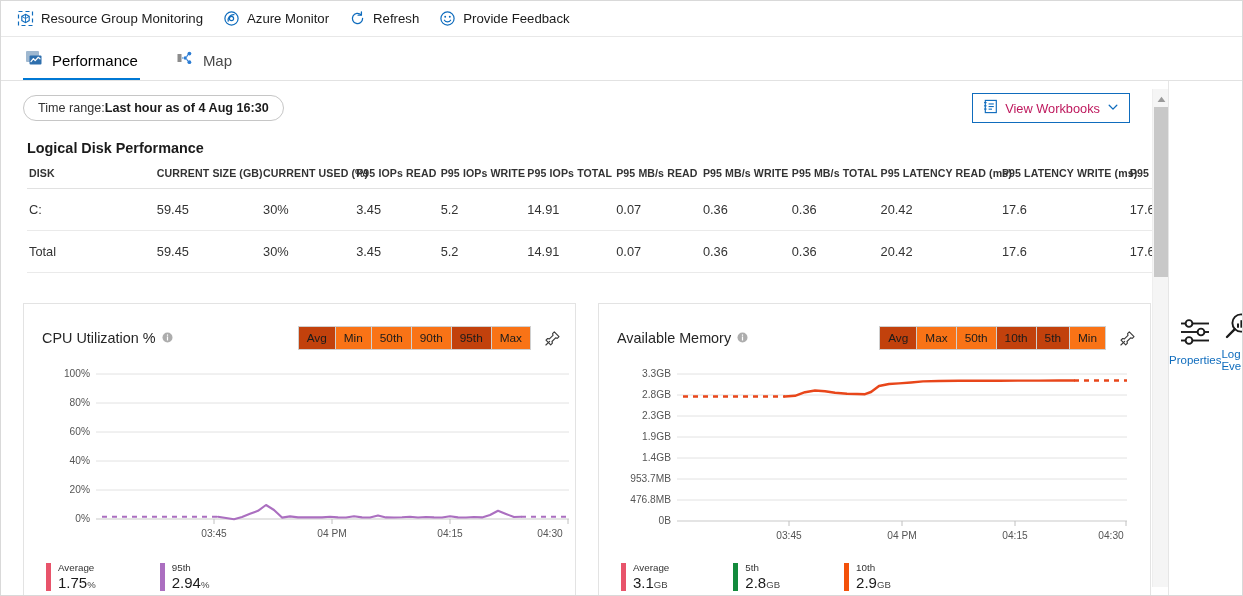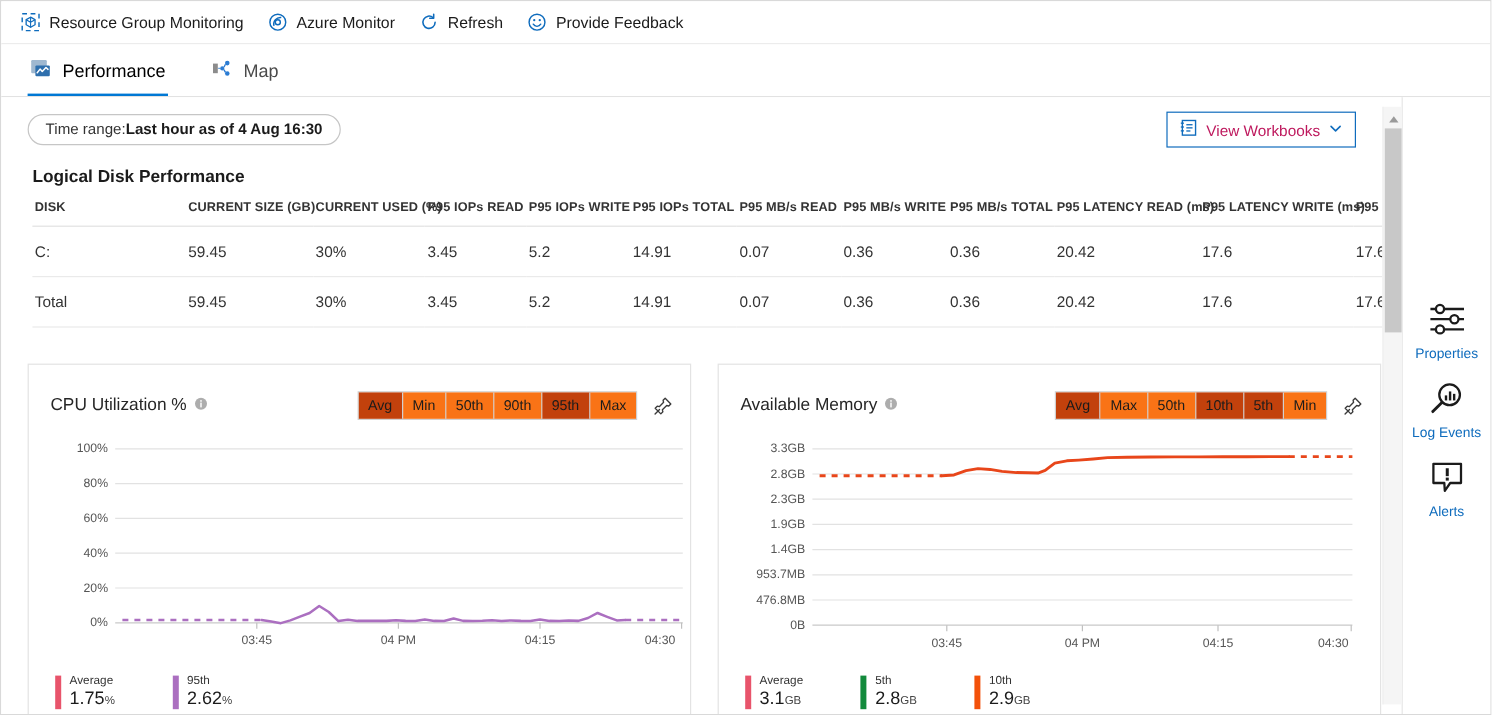--- a/index.html
+++ b/index.html
@@ -89,24 +89,23 @@
   .scrollthumb {
     position: absolute; top: 18px; left: 1px;
     width: 14px; height: 170px;
     background: #c8c8c8;
   }
 
   
   .rail {
     width: 74px; height: 515px;
     border-left: 1px solid #e6e6e6;
-    display: flex; flex-direction: column; align-items: center;
+    display: flex; flex-direction: row; align-items: center;
     padding-top: 10px;
     background: #fff;
-    justify-content: center;
   }
   .railitem {
     width: 72px;
     display: flex; flex-direction: column; align-items: center;
     gap: 3px; padding: 6px 0 10px 0;
     cursor: pointer;
   }
   .raillabel { font-size: 11.5px; color: #0f6cbd; }
 
   
@@ -173,21 +172,21 @@
     font-size: 11.8px; color: #1b1b1b;
     padding: 4px 8px; min-width: 33px; text-align: center;
     border-right: 1px solid #d0d0d0; background: #f97316; cursor: pointer;
   }
   .segbtn:last-child { border-right: none; }
   .segbtn.on { background: #c2410c; }
   .pin { margin-left: 13px; cursor: pointer; display:flex; }
 
   .plot { position: relative; margin: 12px 0 0 0; }
   .legend {
-    display: flex; gap: 0px; position: absolute;
+    display: flex; gap: 16px; position: absolute;
     bottom: 14px; left: 22px;
   }
   .lg { display: flex; gap: 7px; margin-right: 48px; }
   .swatch { width: 5px; height: 28px; }
   .lgtxt { display: flex; flex-direction: column; gap: 1px; }
   .lgname { font-size: 9.8px; color: #333; line-height: 1.1; }
   .lgval { font-size: 15px; color: #1b1b1b; line-height: 1.1; font-weight:400; }
   .lgunit { font-size: 9.6px; color: #444; }
   .axlabel { font-size: 10.2px; fill: #555; }
 </style>
@@ -440,21 +439,21 @@
               <span class="swatch" style="background:#e8546b"></span>
               <span class="lgtxt">
                 <span class="lgname">Average</span>
                 <span class="lgval"><span>1.75</span><span class="lgunit">%</span></span>
               </span>
             </span>
             <span class="lg">
               <span class="swatch" style="background:#ab6fc0"></span>
               <span class="lgtxt">
                 <span class="lgname">95th</span>
-                <span class="lgval"><span>2.62</span><span class="lgunit">%</span></span>
+                <span class="lgval"><span>2.94</span><span class="lgunit">%</span></span>
               </span>
             </span>
           </div>
         </div>
 
         <div class="card">
           <div class="cardhead">
             <span class="cardtitle">Available Memory</span>
             <span class="infoicon">
               <svg width="11" height="11" viewBox="0 0 11 11">

